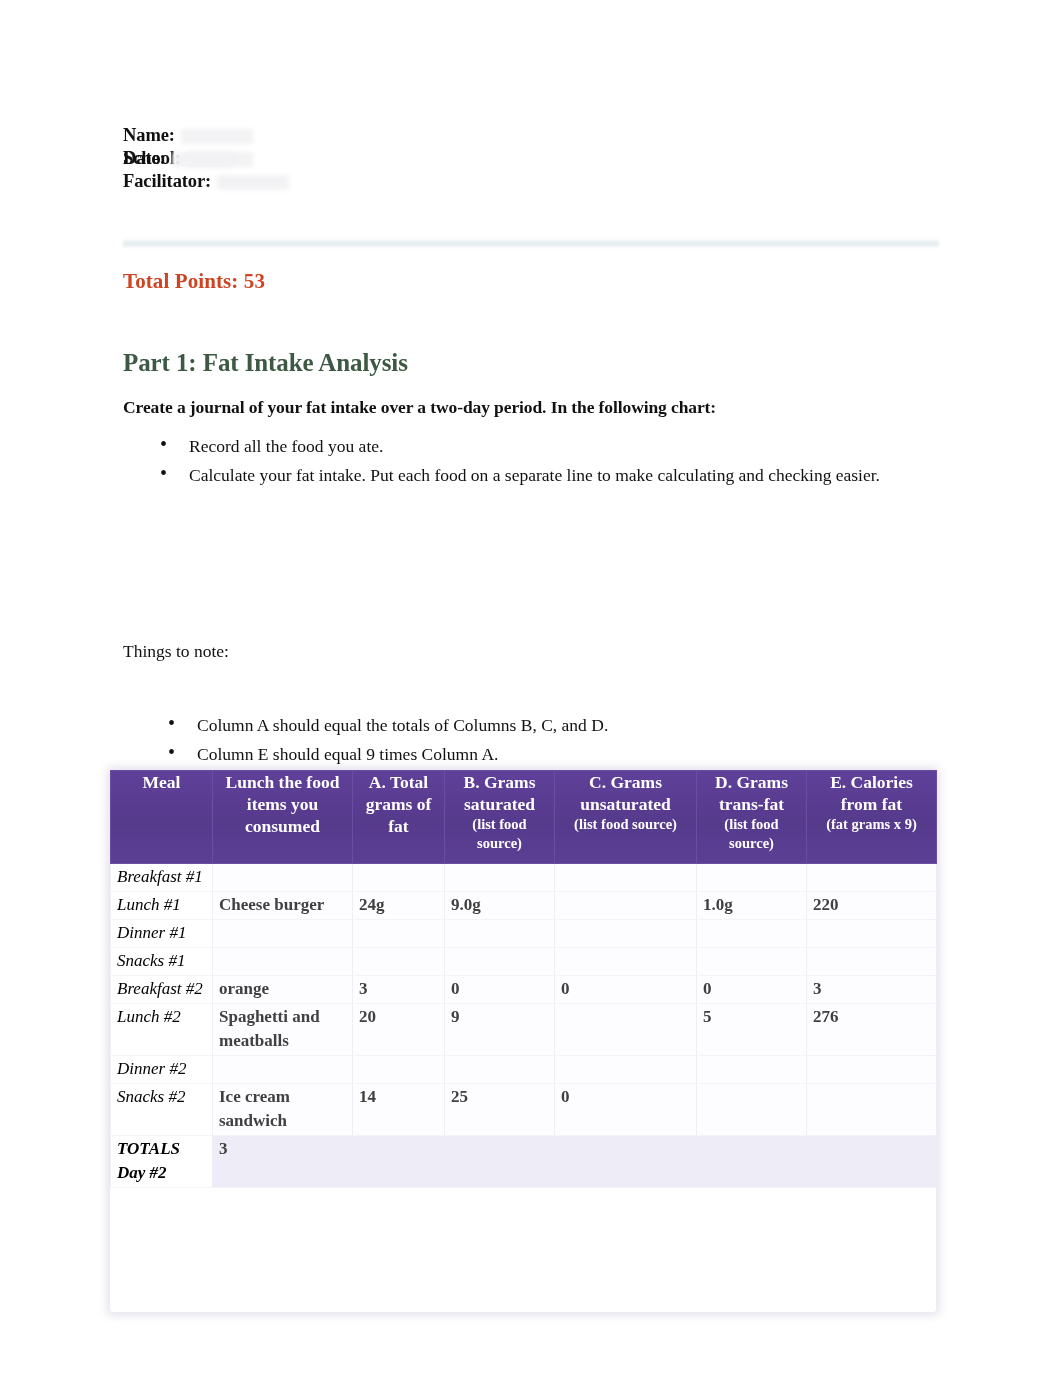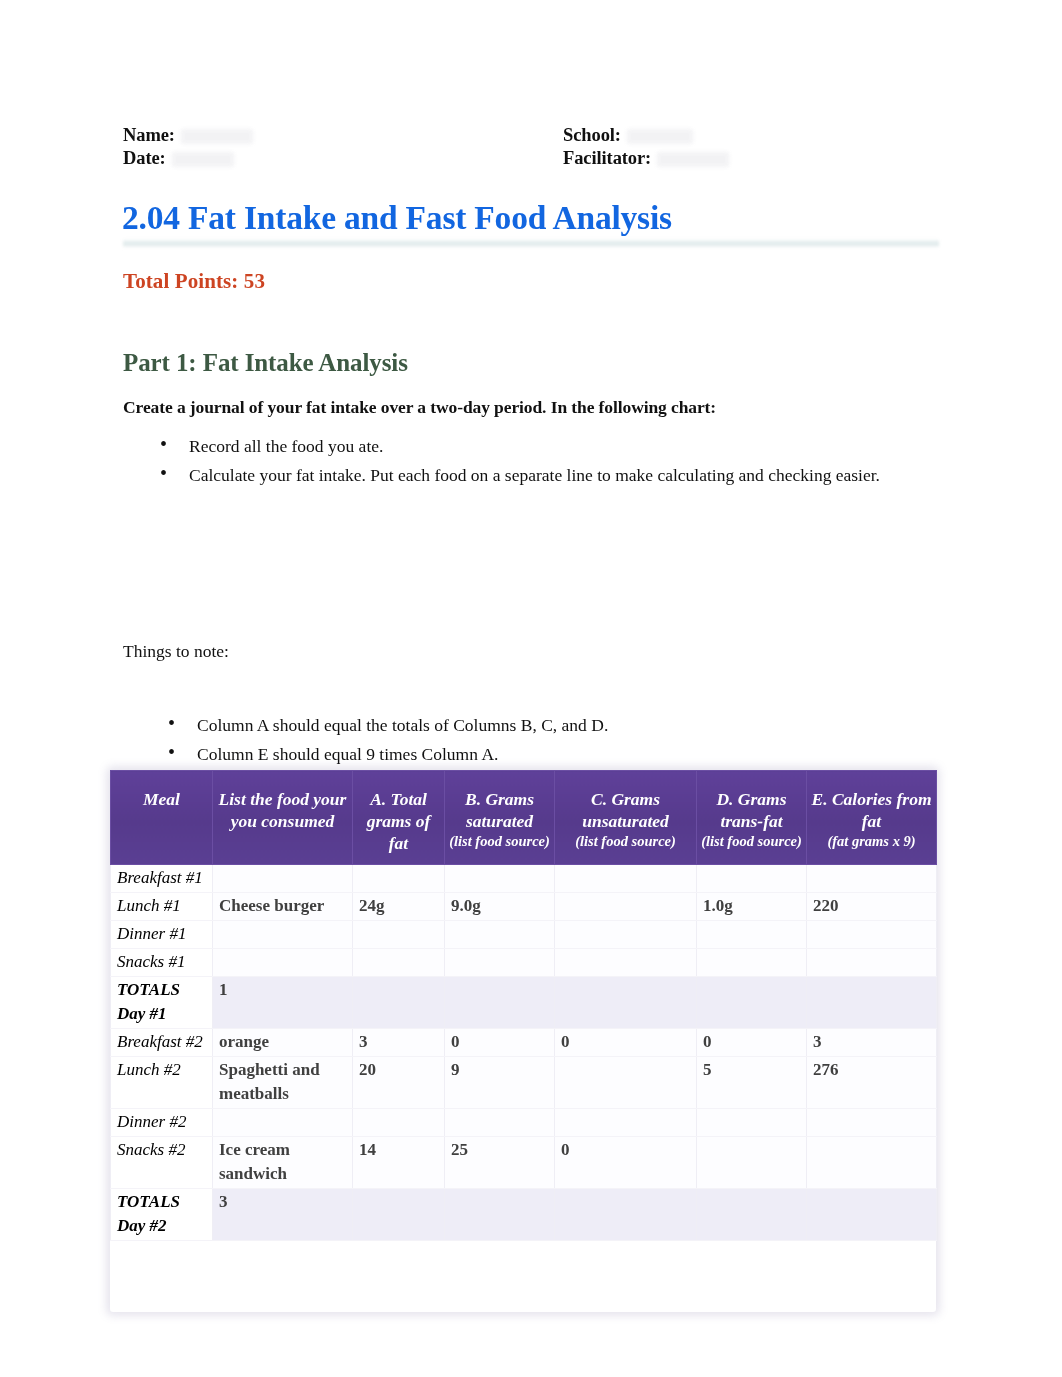--- a/index.html
+++ b/index.html
@@ -27,21 +27,21 @@
 
   
   .meta-block {
     position: absolute;
     left: 123px;
     top: 124px;
     width: 820px;
   }
   .meta-row {
     display: flex;
-    flex-direction: row;
+    flex-direction: column;
     align-items: flex-start;
     height: 23px;
     line-height: 23px;
   }
   .meta-label {
     font-weight: bold;
     font-size: 18.5px;
     letter-spacing: -0.1px;
     white-space: nowrap;
   }
@@ -185,23 +185,22 @@
     border: 1px solid #eceaf3;
   }
   table.journal thead th {
     background: linear-gradient(to bottom, #5f4099 0%, #563a8c 55%, #5a3f93 100%);
     color: #ffffff;
     font-weight: bold;
     text-align: center;
     font-size: 17.5px;
     line-height: 22px;
     border: 1px solid #6b4ea3;
-    padding: 17px 4px 10px 4px;
+    padding: 0 4px 10px 4px;
     vertical-align: top;
-    font-style: italic;
   }
   table.journal thead th .sub {
     display: block;
     font-size: 14.5px;
     line-height: 19px;
     font-weight: bold;
   }
   table.journal tbody td {
     background: #fdfdff;
     border-left: 1px solid #efeef5;
@@ -259,21 +258,20 @@
         <span class="meta-label">Date:</span>
         <span class="meta-redaction redact-c"></span>
       </div>
       <div class="meta-col-right">
         <span class="meta-label">Facilitator:</span>
         <span class="meta-redaction redact-d"></span>
       </div>
     </div>
   </div>
 
-  <div class="doc-title">2.04 Fat Intake and Fast Food Analysis</div>
   <div class="title-rule"></div>
   <div class="total-points">Total Points: 53</div>
 
   <div class="part-heading">Part 1: Fat Intake Analysis</div>
   <div class="lead-bold">Create a journal of your fat intake over a two-day period. In the following chart:</div>
 
   <ul class="bullets bullets-1">
     <li>
       <span class="bul">•</span>
       <span>Record all the food you ate.</span>
@@ -308,21 +306,21 @@
           <col class="c-d">
           <col class="c-e">
       </colgroup>
       <thead>
         <tr>
           <th>
             <span>Meal</span>
             <span class="sub"></span>
           </th>
           <th>
-            <span>List the food your you consumed</span>
+            <span>Lunch the food items you consumed</span>
             <span class="sub"></span>
           </th>
           <th>
             <span>A. Total grams of fat</span>
             <span class="sub"></span>
           </th>
           <th>
             <span>B. Grams saturated</span>
             <span class="sub">(list food source)</span>
           </th>
@@ -364,29 +362,20 @@
             <td class="val"></td>
             <td class="val"></td>
             <td class="val"></td>
             <td class="val"></td>
             <td class="val"></td>
             <td class="val"></td>
           </tr>
           <tr>
             <td class="meal-cell">Snacks #1</td>
             <td class="val"></td>
-            <td class="val"></td>
-            <td class="val"></td>
-            <td class="val"></td>
-            <td class="val"></td>
-            <td class="val"></td>
-          </tr>
-          <tr class="totals">
-            <td class="meal-cell">TOTALS Day #1</td>
-            <td class="val">1</td>
             <td class="val"></td>
             <td class="val"></td>
             <td class="val"></td>
             <td class="val"></td>
             <td class="val"></td>
           </tr>
           <tr>
             <td class="meal-cell">Breakfast #2</td>
             <td class="val">orange</td>
             <td class="val">3</td>

